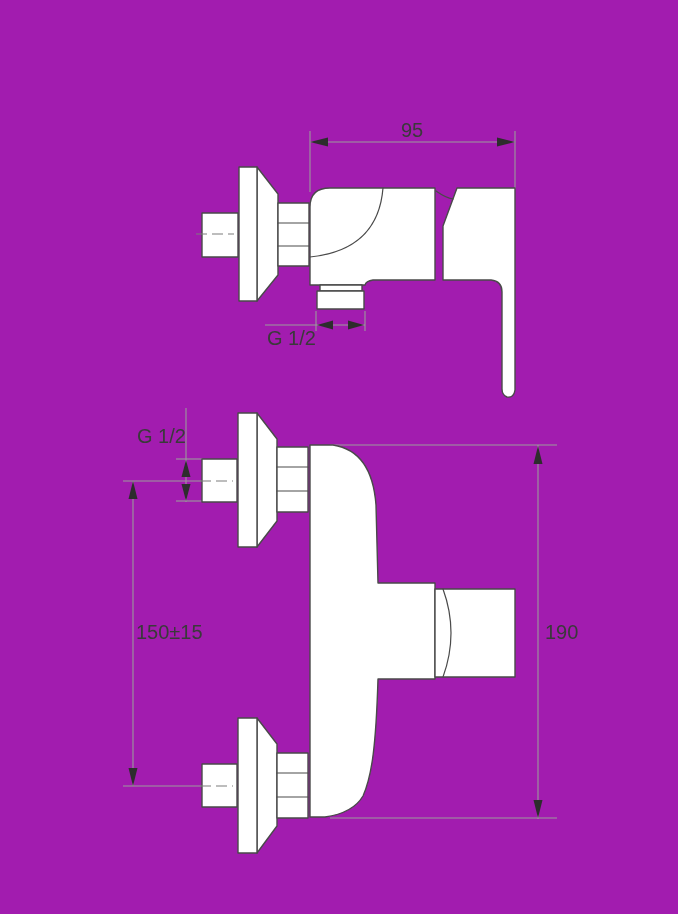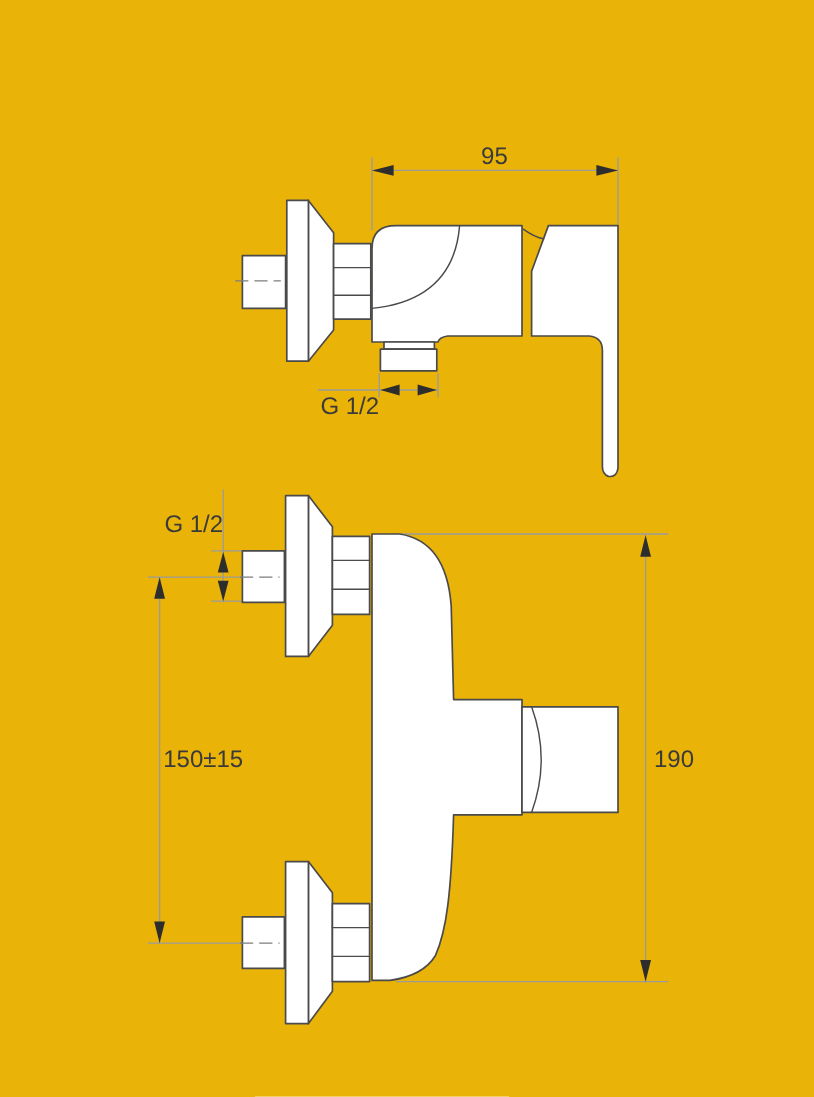--- a/index.html
+++ b/index.html
@@ -1,19 +1,19 @@
 <!DOCTYPE html>
 <html><head>
 <meta charset="utf-8">
 <style>
   html,body{margin:0;padding:0;background:#ffffff;}
   .canvas{
     position:relative;
     width:678px;height:914px;
-    background:#eab308;
+    background:#a21caf;
     overflow:hidden;
     font-family:"Liberation Sans",sans-serif;
   }
   svg{position:absolute;left:0;top:0;}
   .part{fill:#ffffff;stroke:#4a4a4a;stroke-width:1.4;stroke-linejoin:round;}
   .thin{fill:none;stroke:#4a4a4a;stroke-width:1.2;stroke-linejoin:round;stroke-linecap:round;}
   .dim{fill:none;stroke:#9b9b9b;stroke-width:1.1;}
   .centerline{fill:none;stroke:#7d7d7d;stroke-width:1.1;stroke-dasharray:11 5;}
   .arrow{fill:#2d2d2d;stroke:none;}
   text.dimtext{font-family:"Liberation Sans",sans-serif;font-size:20px;fill:#3a3a3a;}

